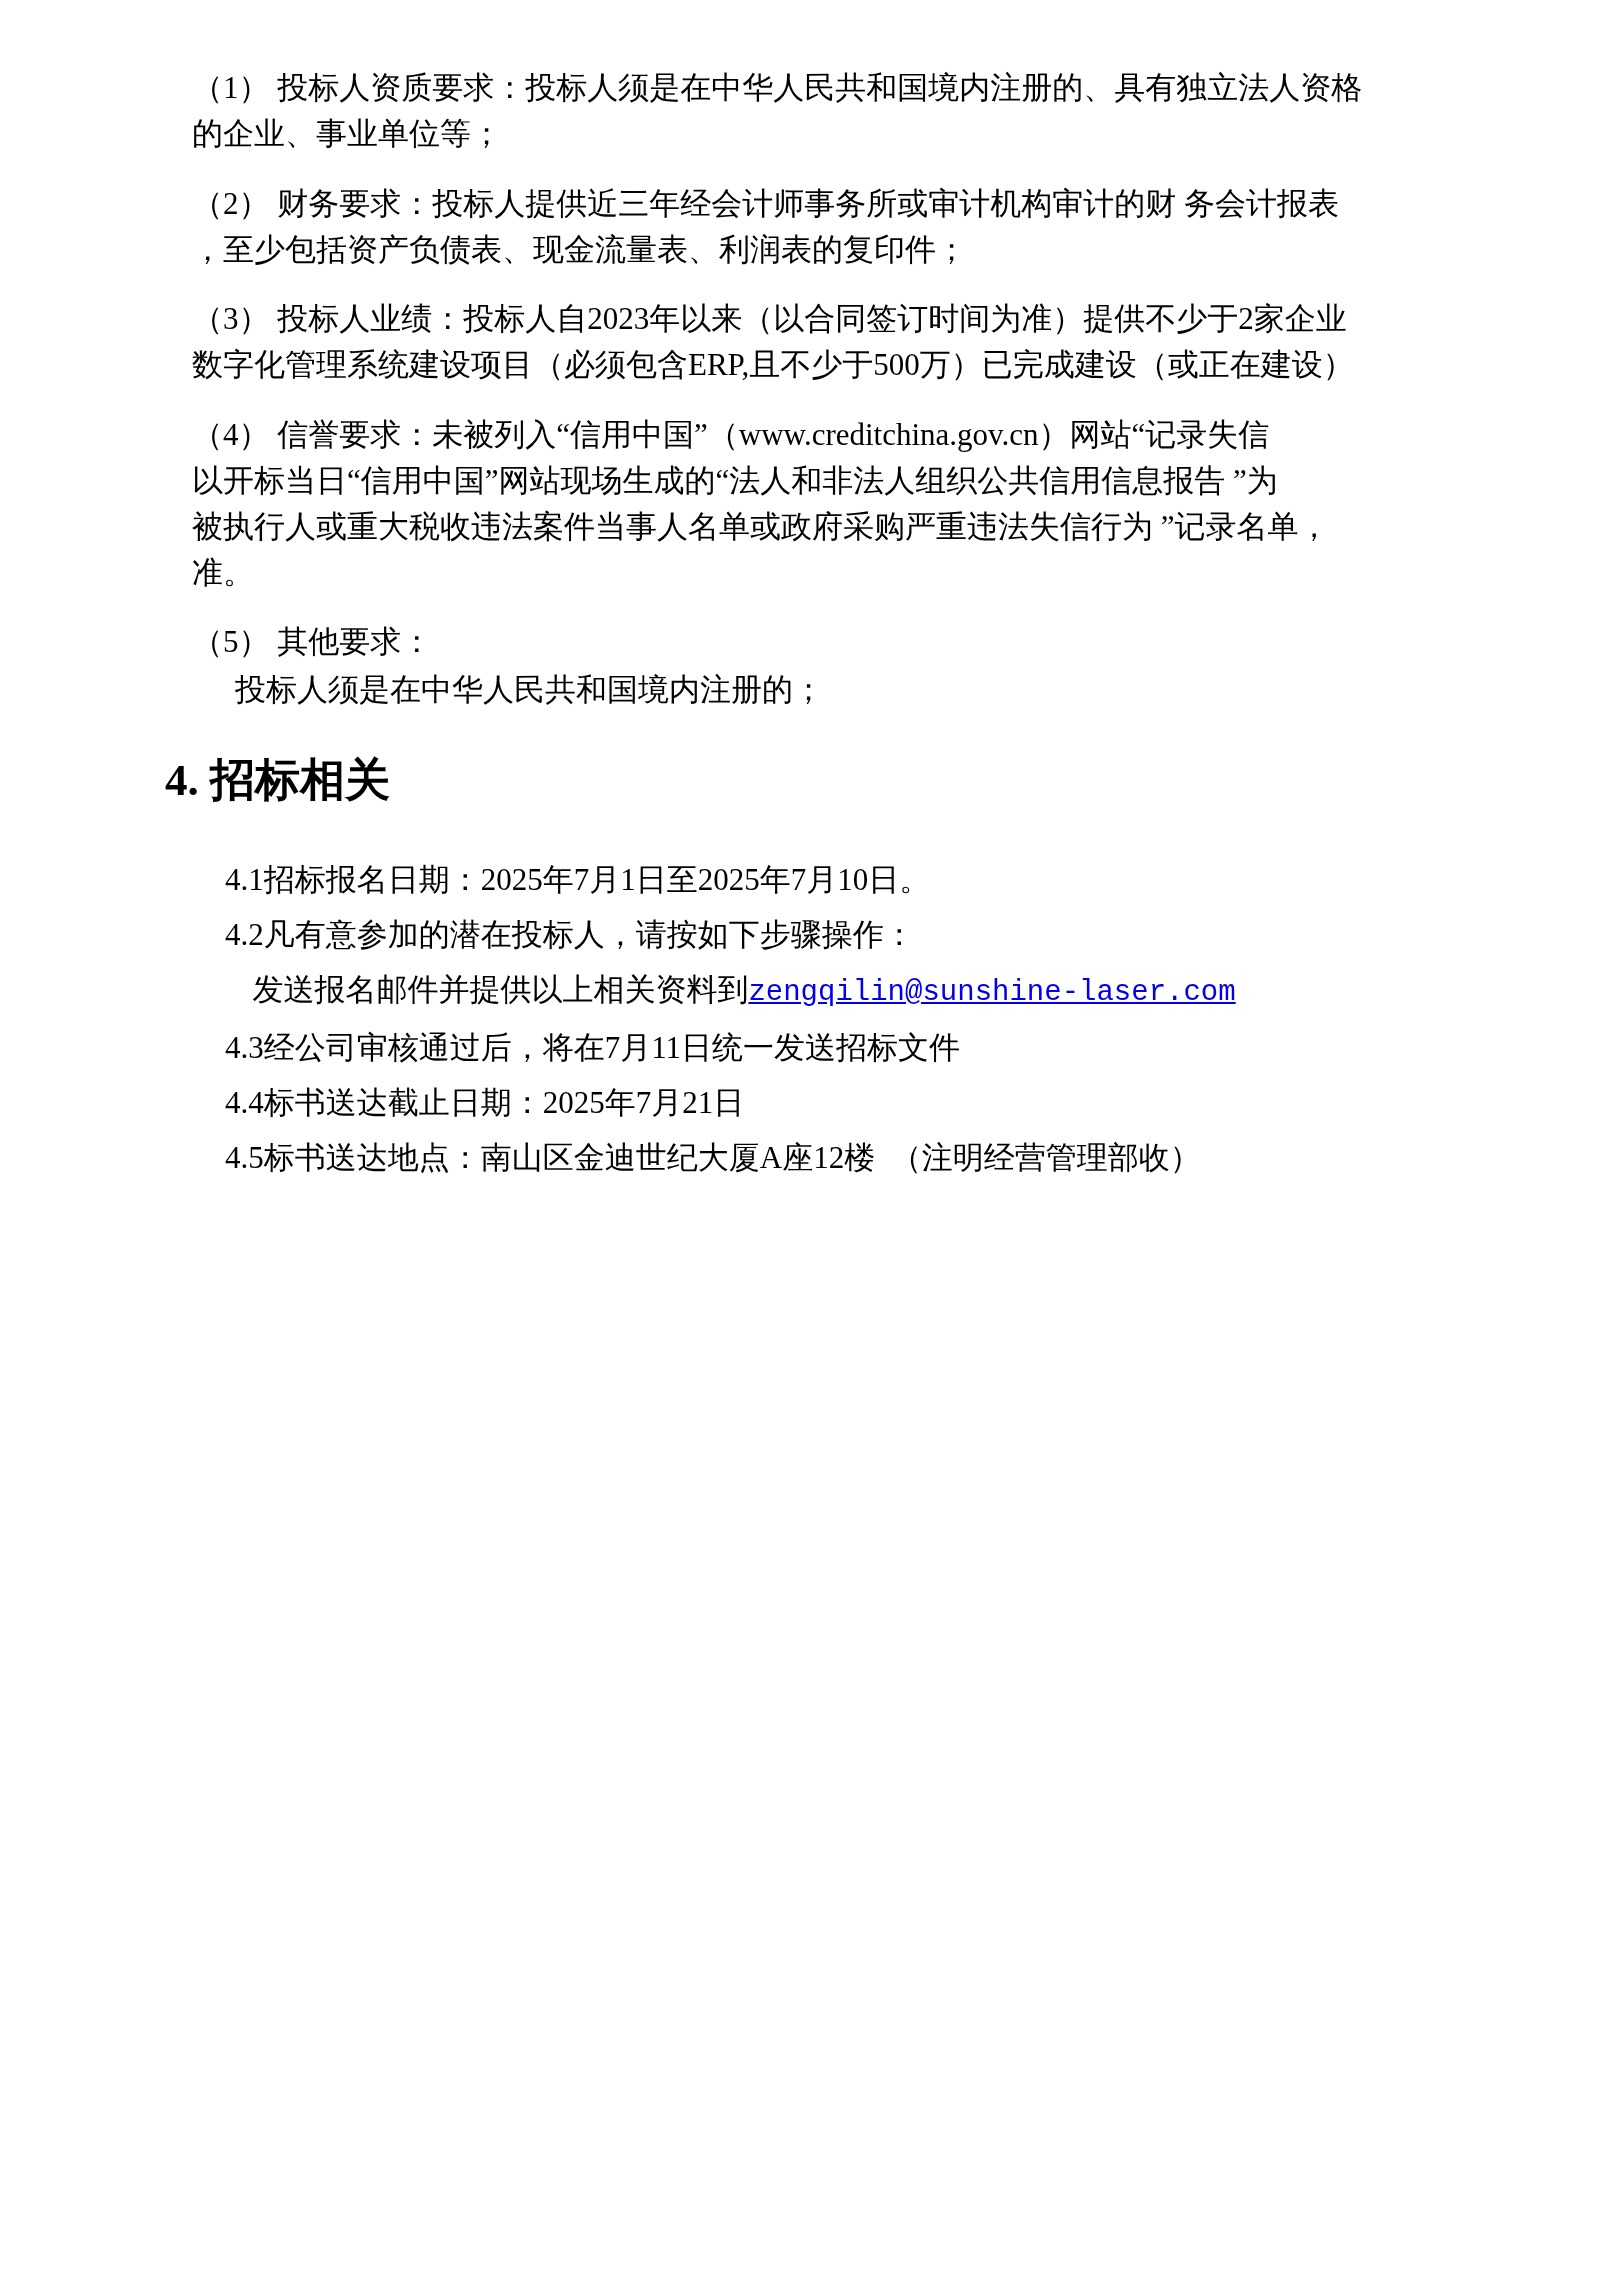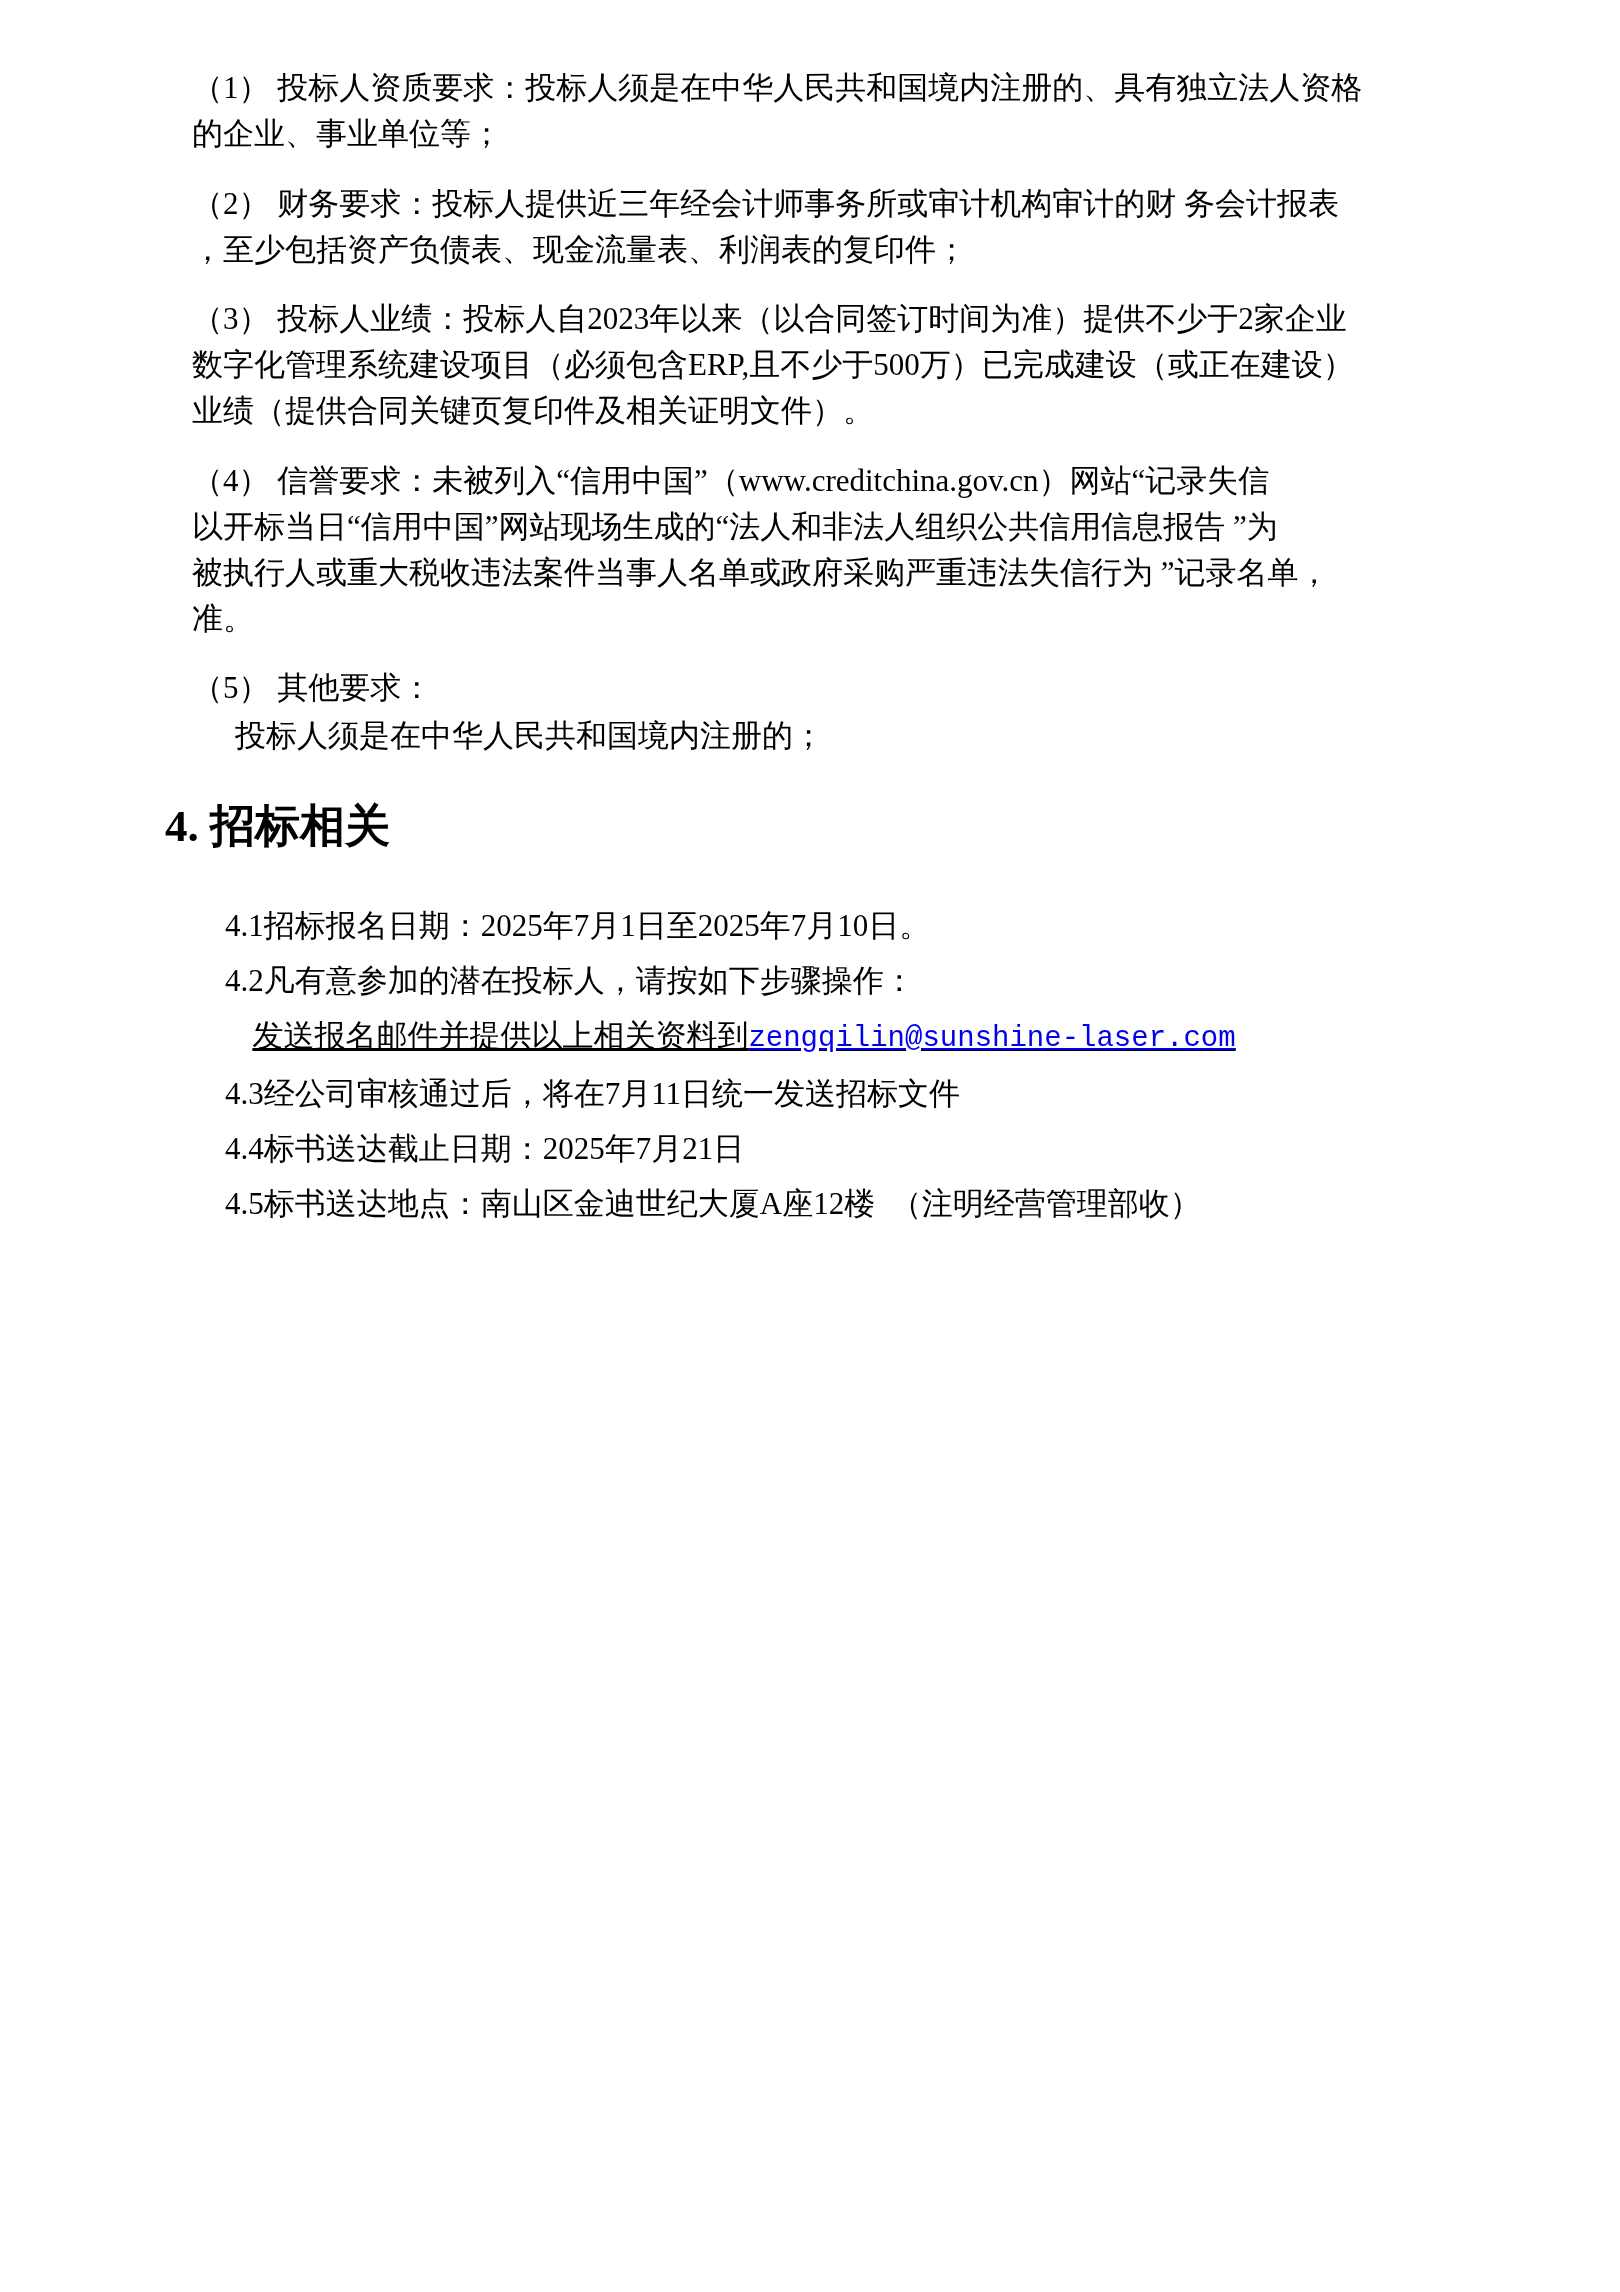--- a/index.html
+++ b/index.html
@@ -40,21 +40,21 @@
   .tender-list {
     margin-top: 43px;
     margin-left: 225px;
     font-size: 31px;
     line-height: 55px;
   }
   .tender-item {
     display: block;
     white-space: pre;
   }
-  .tender-item-indent { padding-left: 27.4px; text-decoration: underline; }
+  .tender-item-indent { padding-left: 27.4px; }
   .email-link {
     color: #0000ee;
     text-decoration: underline;
     font-family: "Liberation Mono", "DejaVu Sans Mono", monospace;
     font-size: 29px;
   }
 </style>
 </head>
 <body>
 
@@ -68,21 +68,20 @@
     </p>
 
     <p class="para">
       <span class="line">（2） 财务要求：投标人提供近三年经会计师事务所或审计机构审计的财 务会计报表</span>
       <span class="line">，至少包括资产负债表、现金流量表、利润表的复印件；</span>
     </p>
 
     <p class="para">
       <span class="line">（3） 投标人业绩：投标人自2023年以来（以合同签订时间为准）提供不少于2家企业</span>
       <span class="line">数字化管理系统建设项目（必须包含ERP,且不少于500万）已完成建设（或正在建设）</span>
-      <span class="line">业绩（提供合同关键页复印件及相关证明文件）。</span>
     </p>
 
     <p class="para">
       <span class="line">（4） 信誉要求：未被列入“信用中国”（www.creditchina.gov.cn）网站“记录失信</span>
       <span class="line">以开标当日“信用中国”网站现场生成的“法人和非法人组织公共信用信息报告 ”为</span>
       <span class="line">被执行人或重大税收违法案件当事人名单或政府采购严重违法失信行为 ”记录名单，</span>
       <span class="line">准。</span>
     </p>
 
     <p class="para para-other">

